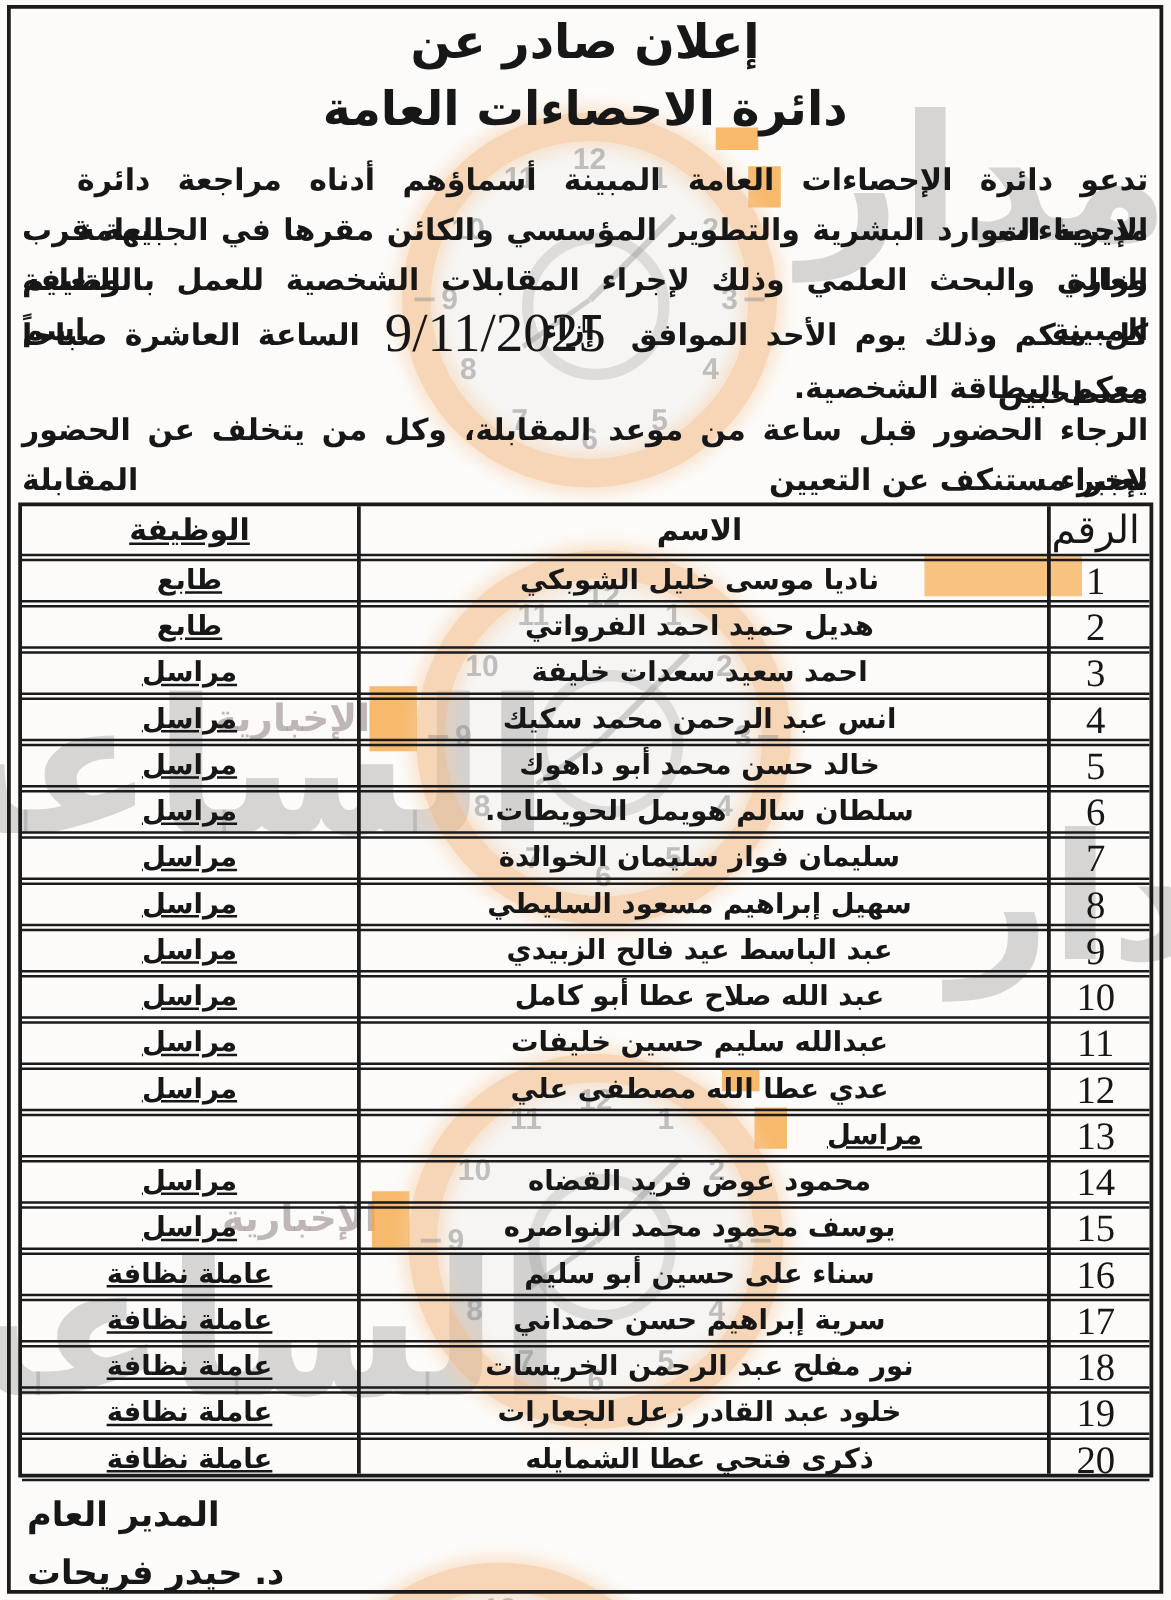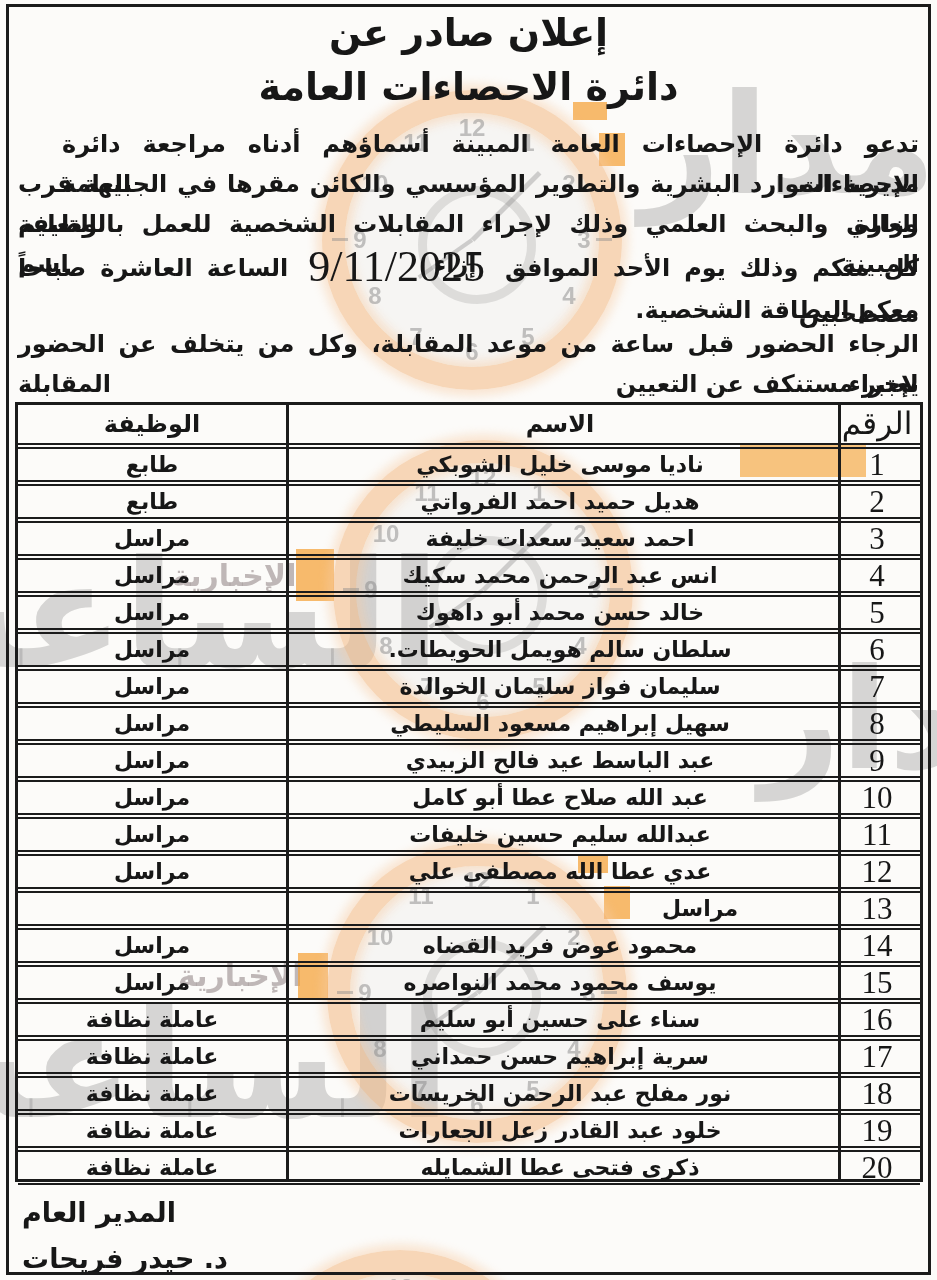--- a/index.html
+++ b/index.html
@@ -69,21 +69,21 @@
   .t-row{
     display:flex;height:31px;border-bottom:2px solid #1b1b1b;
     font-weight:bold;font-size:22px;align-items:center;
   }
   .t-row:not(:first-of-type){border-top:2px solid #1b1b1b;margin-top:2px;}
   .t-body .t-row:first-of-type{margin-top:2px;border-top:2px solid #1b1b1b;}
   .t-cell{text-align:center;overflow:visible;}
   .c-num{width:86px;font-family:"Liberation Serif",serif;font-weight:normal;
          font-size:31px;line-height:28px;}
   .c-name{flex:1;}
-  .c-job{width:268px;}
+  .c-job{width:268px;text-decoration:underline;}
   .vline{position:absolute;top:0;bottom:0;width:2.5px;background:#1b1b1b;}
   .vl1{left:268px;} .vl2{left:820px;}
   
   .footer{position:absolute;left:22px;top:1190px;text-align:left;
     font-weight:bold;font-size:27px;line-height:46px;}
   .footer div{white-space:nowrap;}
 </style>
 </head>
 <body>
 

